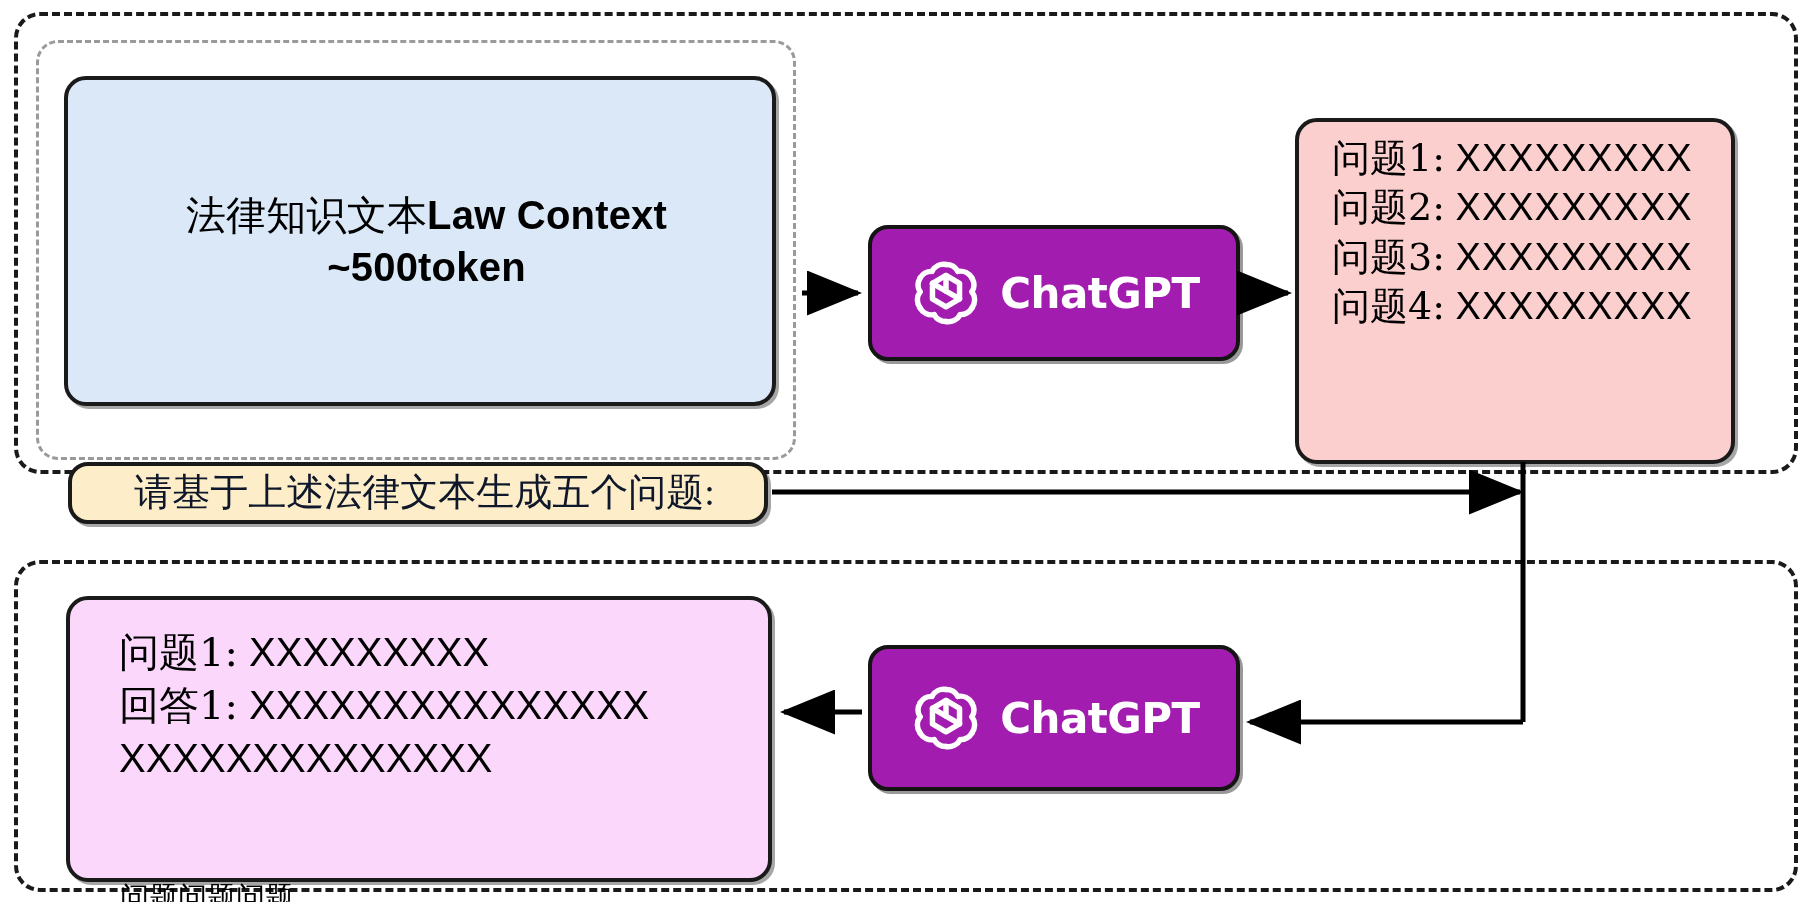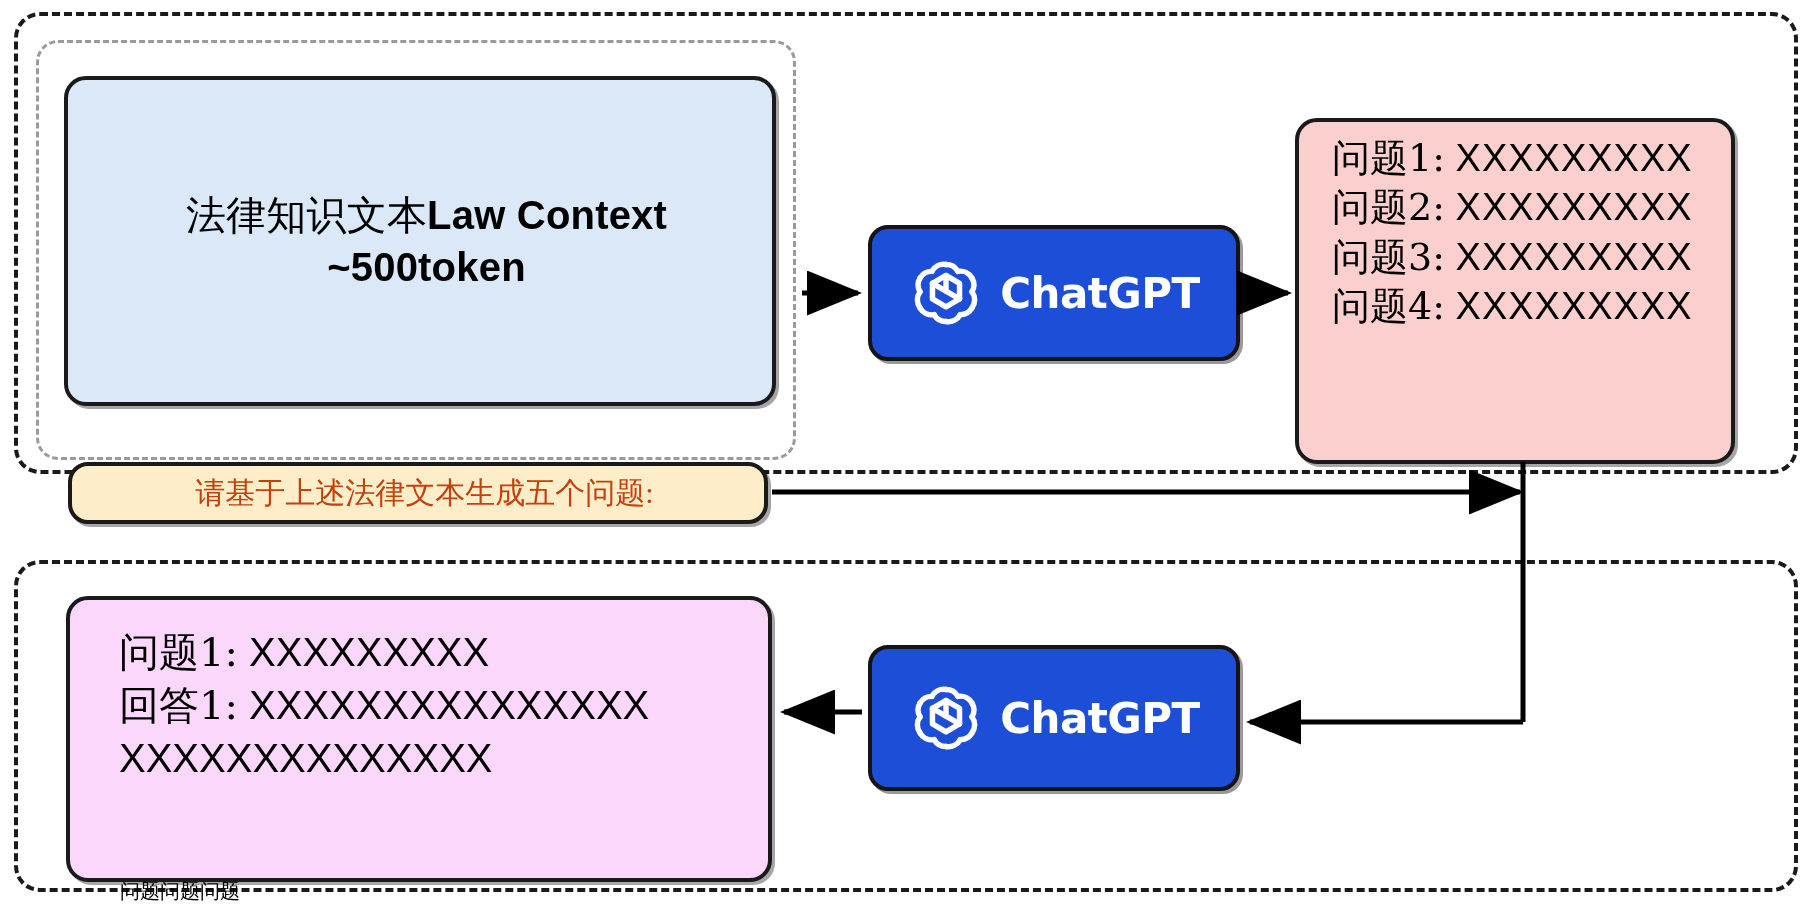--- a/index.html
+++ b/index.html
@@ -77,23 +77,23 @@
     font-weight: 700;
     letter-spacing: 0.2px;
     padding: 0 18px;
   }
   .blue-text .cjk {
     font-family: "DejaVu Serif", "Liberation Serif", serif;
     font-weight: 400;
   }
   .yellow-text {
     font-family: Liberation Serif, serif;
-    font-size: 30px;
+    font-size: 38px;
     line-height: 1.2;
-    color: #c2410c;
+    color: #0f172a;
     white-space: nowrap;
   }
   .qa-list {
     padding: 12px 0 0 20px;
     font-size: 38px;
     line-height: 1.30;
     color: #000000;
     width: 100%;
   }
   .qa-line {
@@ -123,21 +123,21 @@
   }
   .ans-line .xs {
     font-family: "Liberation Sans", "DejaVu Sans", sans-serif;
     letter-spacing: 0px;
   }
 
   
   .gpt-chip {
     position: absolute;
     box-sizing: border-box;
-    background: #1d4ed8;
+    background: #a21caf;
     border: 4px solid #141414;
     border-radius: 20px;
     display: flex;
     align-items: center;
     justify-content: center;
     gap: 16px;
     box-shadow: 3px 3px 0 rgba(0,0,0,0.40);
   }
   .gpt-logo {
     width: 76px;
@@ -157,21 +157,21 @@
   .conn {
     position: absolute;
     pointer-events: none;
   }
   .conn svg { display: block; overflow: visible; }
 
   
   .clipped-text {
     position: absolute;
     font-family: Liberation Serif, serif;
-    font-size: 20px;
+    font-size: 29px;
     color: #000;
     white-space: nowrap;
     overflow: hidden;
   }
 </style>
 </head>
 <body>
 
 <div id="canvas">
 

